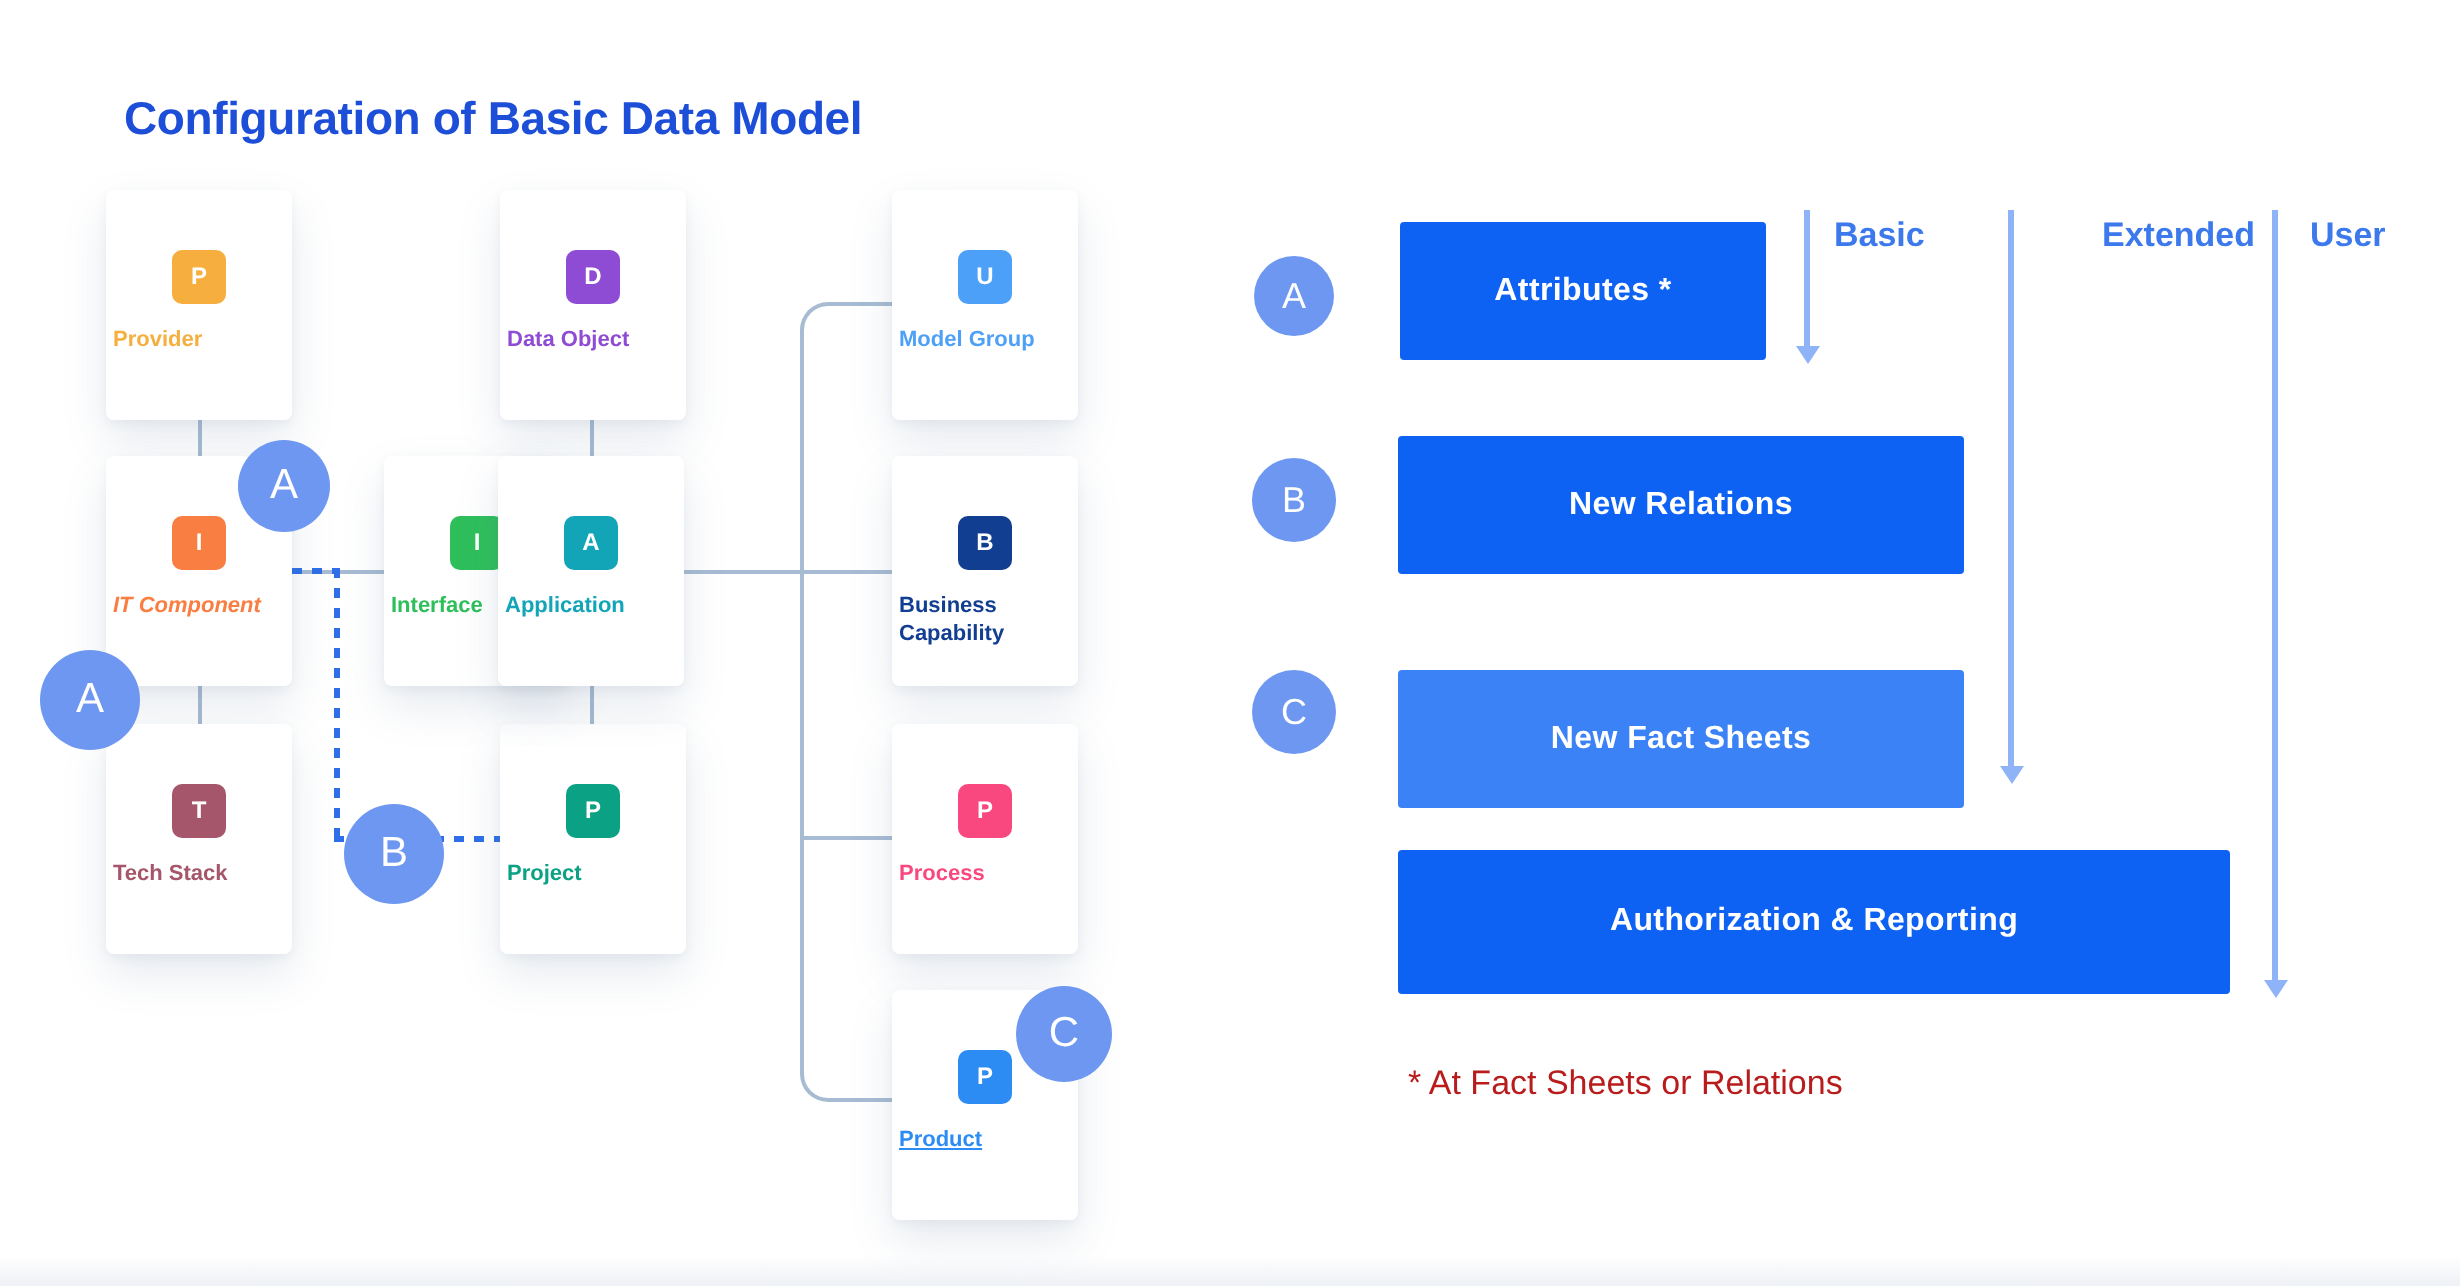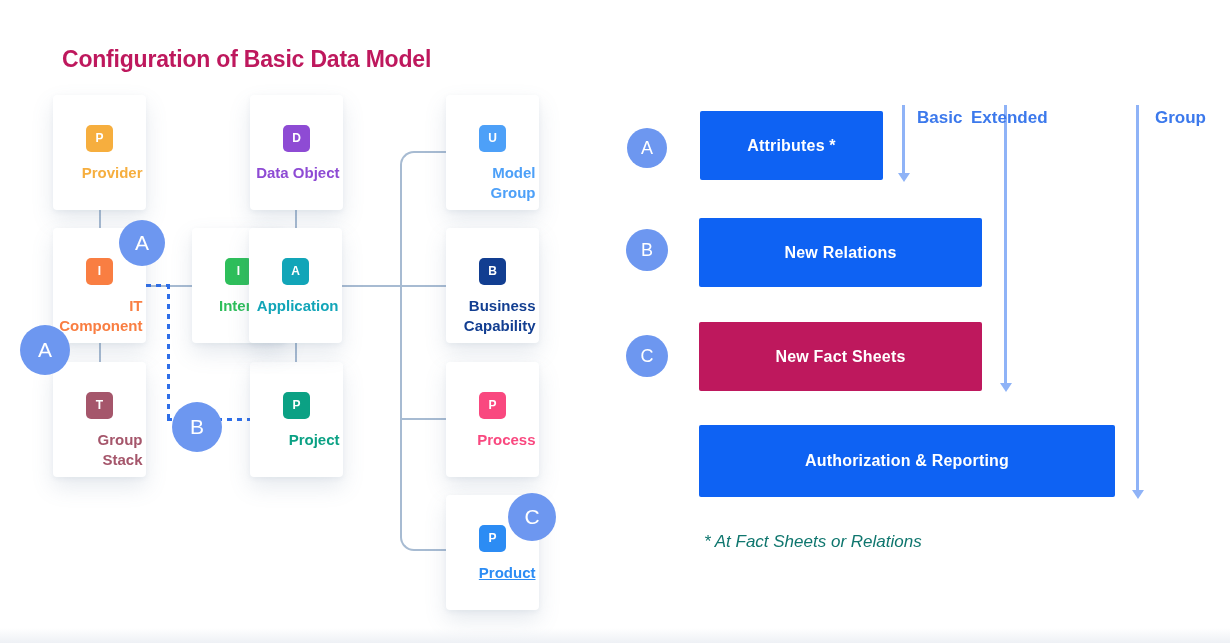--- a/index.html
+++ b/index.html
@@ -19,21 +19,21 @@
   .card {
     position:absolute; width:93px; height:115px; background:#ffffff;
     border-radius:4px; box-shadow:0 10px 22px rgba(100,122,156,.16), 0 2px 5px rgba(100,122,156,.08);
     display:flex; flex-direction:column; align-items:center; padding-top:30px; box-sizing:border-box;
   }
   .badge {
     width:27px; height:27px; border-radius:5px; flex:0 0 27px;
     color:#fff; font-size:12px; font-weight:700; text-align:center; line-height:27px;
   }
   .card-label {
-    margin-top:11px; font-size:15px; font-weight:700; text-align:right; line-height:1.3;
+    margin-top:11px; font-size:11px; font-weight:700; text-align:left; line-height:1.3;
     width:86px;
   }
   .pos-provider            { left:53px;  top:95px;  }
   .pos-data-object         { left:250px; top:95px;  }
   .pos-user-group          { left:446px; top:95px;  }
   .pos-it-component        { left:53px;  top:228px; }
   .pos-interface           { left:192px; top:228px; z-index:1; }
   .pos-application         { left:249px; top:228px; z-index:2; }
   .pos-business-capability { left:446px; top:228px; }
   .pos-tech-stack          { left:53px;  top:362px; }
@@ -100,37 +100,37 @@
     position:absolute; width:0; height:0;
     border-left:6px solid transparent; border-right:6px solid transparent;
     border-top:9px solid #8FB3F7;
   }
   .head-basic    { left:898px;  top:173px; }
   .head-extended { left:1000px; top:383px; }
   .head-full     { left:1132px; top:490px; }
 
   .level-label { position:absolute; top:108px; font-size:17px; font-weight:700; color:#3C79EC; }
   .label-basic    { left:917px;  }
-  .label-extended { left:971px; }
+  .label-extended { left:1051px; }
   .label-full     { left:1155px; }
 
   .footnote { position:absolute; left:704px; top:532px; font-size:17px; color:#7EA9F8; }
 
   .bottom-fade {
     position:absolute; left:0; bottom:0; width:100%; height:15px;
     background:linear-gradient(to bottom, rgba(238,241,246,0), rgba(236,239,244,.9));
     pointer-events:none;
   }
 </style>
 </head>
 <body>
 
 <div class="stage">
 
-  <div class="title left" style="color: #be185d;">Configuration of Basic Data Model</div>
+  <div class="title left" style="color: #1d4ed8;">Configuration of Basic Data Model</div>
 
   <div class="connector conn-provider-it"></div>
   <div class="connector conn-it-tech"></div>
   <div class="connector conn-data-app"></div>
   <div class="connector conn-app-project"></div>
   <div class="connector conn-it-interface"></div>
   <div class="connector conn-app-bc"></div>
   <div class="connector conn-trunk-process"></div>
   <div class="trunk"></div>
 
@@ -148,41 +148,41 @@
     <div class="card-label" style="color: rgb(142, 75, 212);">Data Object</div>
   </div>
 
   <div class="card pos-user-group">
     <div class="badge" style="background-color: rgb(77, 160, 248);">U</div>
     <div class="card-label" style="color: rgb(77, 160, 248);">Model Group</div>
   </div>
 
   <div class="card pos-it-component">
     <div class="badge" style="background-color: rgb(249, 126, 66);">I</div>
-    <div class="card-label" style="color: rgb(249, 126, 66);">IT Component</div>
+    <div class="card-label" style="color: rgb(249, 126, 66); font-style: italic;">IT Component</div>
   </div>
 
   <div class="card pos-interface">
     <div class="badge" style="background-color: rgb(46, 191, 91);">I</div>
     <div class="card-label" style="color: rgb(46, 191, 91);">Interface</div>
   </div>
 
   <div class="card pos-application">
     <div class="badge" style="background-color: rgb(18, 165, 184);">A</div>
     <div class="card-label" style="color: rgb(18, 165, 184);">Application</div>
   </div>
 
   <div class="card pos-business-capability">
     <div class="badge" style="background-color: rgb(18, 62, 145);">B</div>
     <div class="card-label" style="color: rgb(18, 62, 145);">Business Capability</div>
   </div>
 
   <div class="card pos-tech-stack">
     <div class="badge" style="background-color: rgb(165, 86, 107);">T</div>
-    <div class="card-label" style="color: rgb(165, 86, 107);">Group Stack</div>
+    <div class="card-label" style="color: rgb(165, 86, 107);">Tech Stack</div>
   </div>
 
   <div class="card pos-project">
     <div class="badge" style="background-color: rgb(11, 161, 132);">P</div>
     <div class="card-label" style="color: rgb(11, 161, 132);">Project</div>
   </div>
 
   <div class="card pos-process">
     <div class="badge" style="background-color: rgb(249, 72, 127);">P</div>
     <div class="card-label" style="color: rgb(249, 72, 127);">Process</div>
@@ -197,30 +197,30 @@
   <div class="marker marker-a-left" style="background-color: rgb(109, 151, 240);">A</div>
   <div class="marker marker-b" style="background-color: rgb(109, 151, 240);">B</div>
   <div class="marker marker-c" style="background-color: rgb(109, 151, 240);">C</div>
 
   <div class="r-marker r-marker-a" style="background-color: rgb(109, 151, 240);">A</div>
   <div class="r-marker r-marker-b" style="background-color: rgb(109, 151, 240);">B</div>
   <div class="r-marker r-marker-c" style="background-color: rgb(109, 151, 240);">C</div>
 
   <div class="bar bar-relations" style="background-color: rgb(14, 98, 243);">New Relations</div>
   <div class="bar bar-attributes" style="background-color: rgb(14, 98, 243);">Attributes *</div>
-  <div class="bar bar-factsheets" style="background-color: #be185d;">New Fact Sheets</div>
+  <div class="bar bar-factsheets" style="background-color: #3b82f6; margin-top: 13px;">New Fact Sheets</div>
   <div class="bar bar-auth" style="background-color: rgb(14, 98, 243);">Authorization &amp; Reporting</div>
 
   <div class="level-line line-basic" style="background-color: rgb(143, 179, 247);"></div>
   <div class="level-line line-extended" style="background-color: rgb(143, 179, 247);"></div>
   <div class="level-line line-full" style="background-color: rgb(143, 179, 247);"></div>
   <div class="arrowhead head-basic" style="border-top-color: rgb(143, 179, 247);"></div>
   <div class="arrowhead head-extended" style="border-top-color: rgb(143, 179, 247);"></div>
   <div class="arrowhead head-full" style="border-top-color: rgb(143, 179, 247);"></div>
 
   <div class="level-label label-basic" style="color: rgb(60, 121, 236);">Basic</div>
   <div class="level-label label-extended" style="color: rgb(60, 121, 236);">Extended</div>
-  <div class="level-label label-full" style="color: rgb(60, 121, 236);">Group</div>
-
-  <div class="footnote" style="color: #0f766e; font-style: italic;">* At Fact Sheets or Relations</div>
+  <div class="level-label label-full" style="color: rgb(60, 121, 236);">User</div>
+
+  <div class="footnote" style="color: #b91c1c;">* At Fact Sheets or Relations</div>
 
   <div class="bottom-fade"></div>
 </div>
 
 </body></html>

